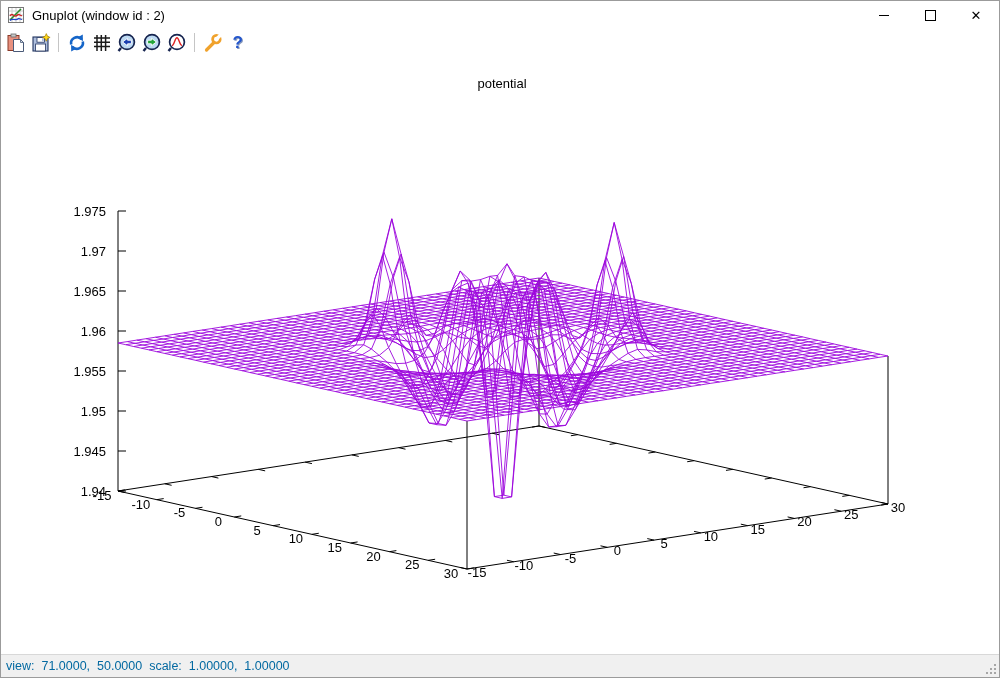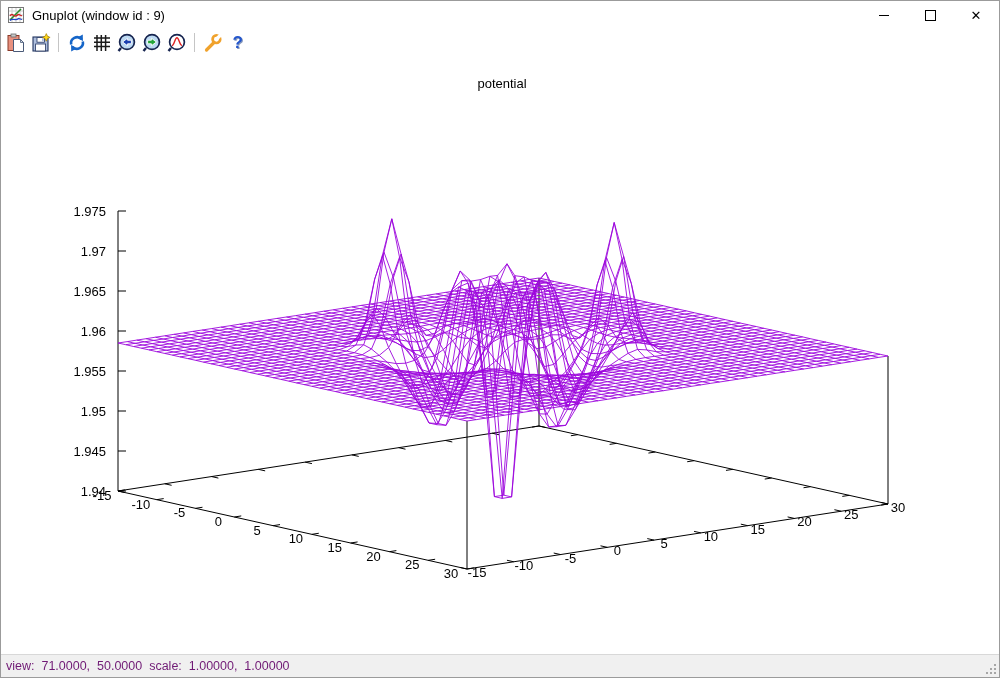--- a/index.html
+++ b/index.html
@@ -19,37 +19,37 @@
   .toolbar{position:absolute;top:28px;left:0;right:0;height:27px;background:#ffffff;
            border-bottom:1px solid #d0d0d0;display:flex;align-items:center;padding-left:2px;box-sizing:content-box;}
   .tb-btn{width:23px;height:23px;display:flex;align-items:center;justify-content:center;flex:0 0 auto;margin:0 1px;}
   .tb-sep{width:1px;height:19px;background:#c5c5c5;margin:0 5px;flex:0 0 auto;}
   
   .plot-area{position:absolute;top:55px;left:0;width:1000px;height:601px;background:#ffffff;text-decoration:underline;}
   #plot-svg{position:absolute;left:0;top:0;}
   
   .statusbar{position:absolute;left:0;right:0;bottom:0;height:22px;background:#f0f0f0;
              border-top:1px solid #d8d8d8;display:flex;align-items:center;}
-  .status-text{margin-left:5px;font-size:12.5px;color:#701a75;white-space:pre;}
+  .status-text{margin-left:5px;font-size:12.5px;color:#0369a1;white-space:pre;}
   .grip{position:absolute;right:2px;bottom:2px;}
 </style>
 </head>
 <body>
 
 <div class="window">
 
   <div class="titlebar">
     <svg class="app-icon" width="16" height="16" viewBox="0 0 16 16">
       <rect x="0.5" y="0.5" width="15" height="15" fill="#ffffff" stroke="#777777"></rect>
       <path d="M4 1 V15 M8 1 V15 M12 1 V15 M1 4 H15 M1 8 H15 M1 12 H15" stroke="#cccccc" stroke-width="1" fill="none"></path>
       <path d="M2 13 L13 2" stroke="#2a8a2a" stroke-width="1.6" fill="none"></path>
       <path d="M2 9 C4.5 4.5 6.5 12 9.5 8 C11 6 12.5 9.5 14 8.5" stroke="#cc2222" stroke-width="1.3" fill="none"></path>
       <path d="M2 13.5 C4.5 10.5 7.5 14.5 10.5 11.5 L14 12.5" stroke="#2244cc" stroke-width="1.2" fill="none"></path>
     </svg>
-    <span class="title-text">Gnuplot (window id : 9)</span>
+    <span class="title-text">Gnuplot (window id : 2)</span>
     <div class="controls">
       <div class="win-btn">
           <span class="min-glyph"></span>
         </div>
       <div class="win-btn">
           <span class="max-glyph"></span>
         </div>
       <div class="win-btn">
           <span class="close-glyph">✕</span>
         </div>

